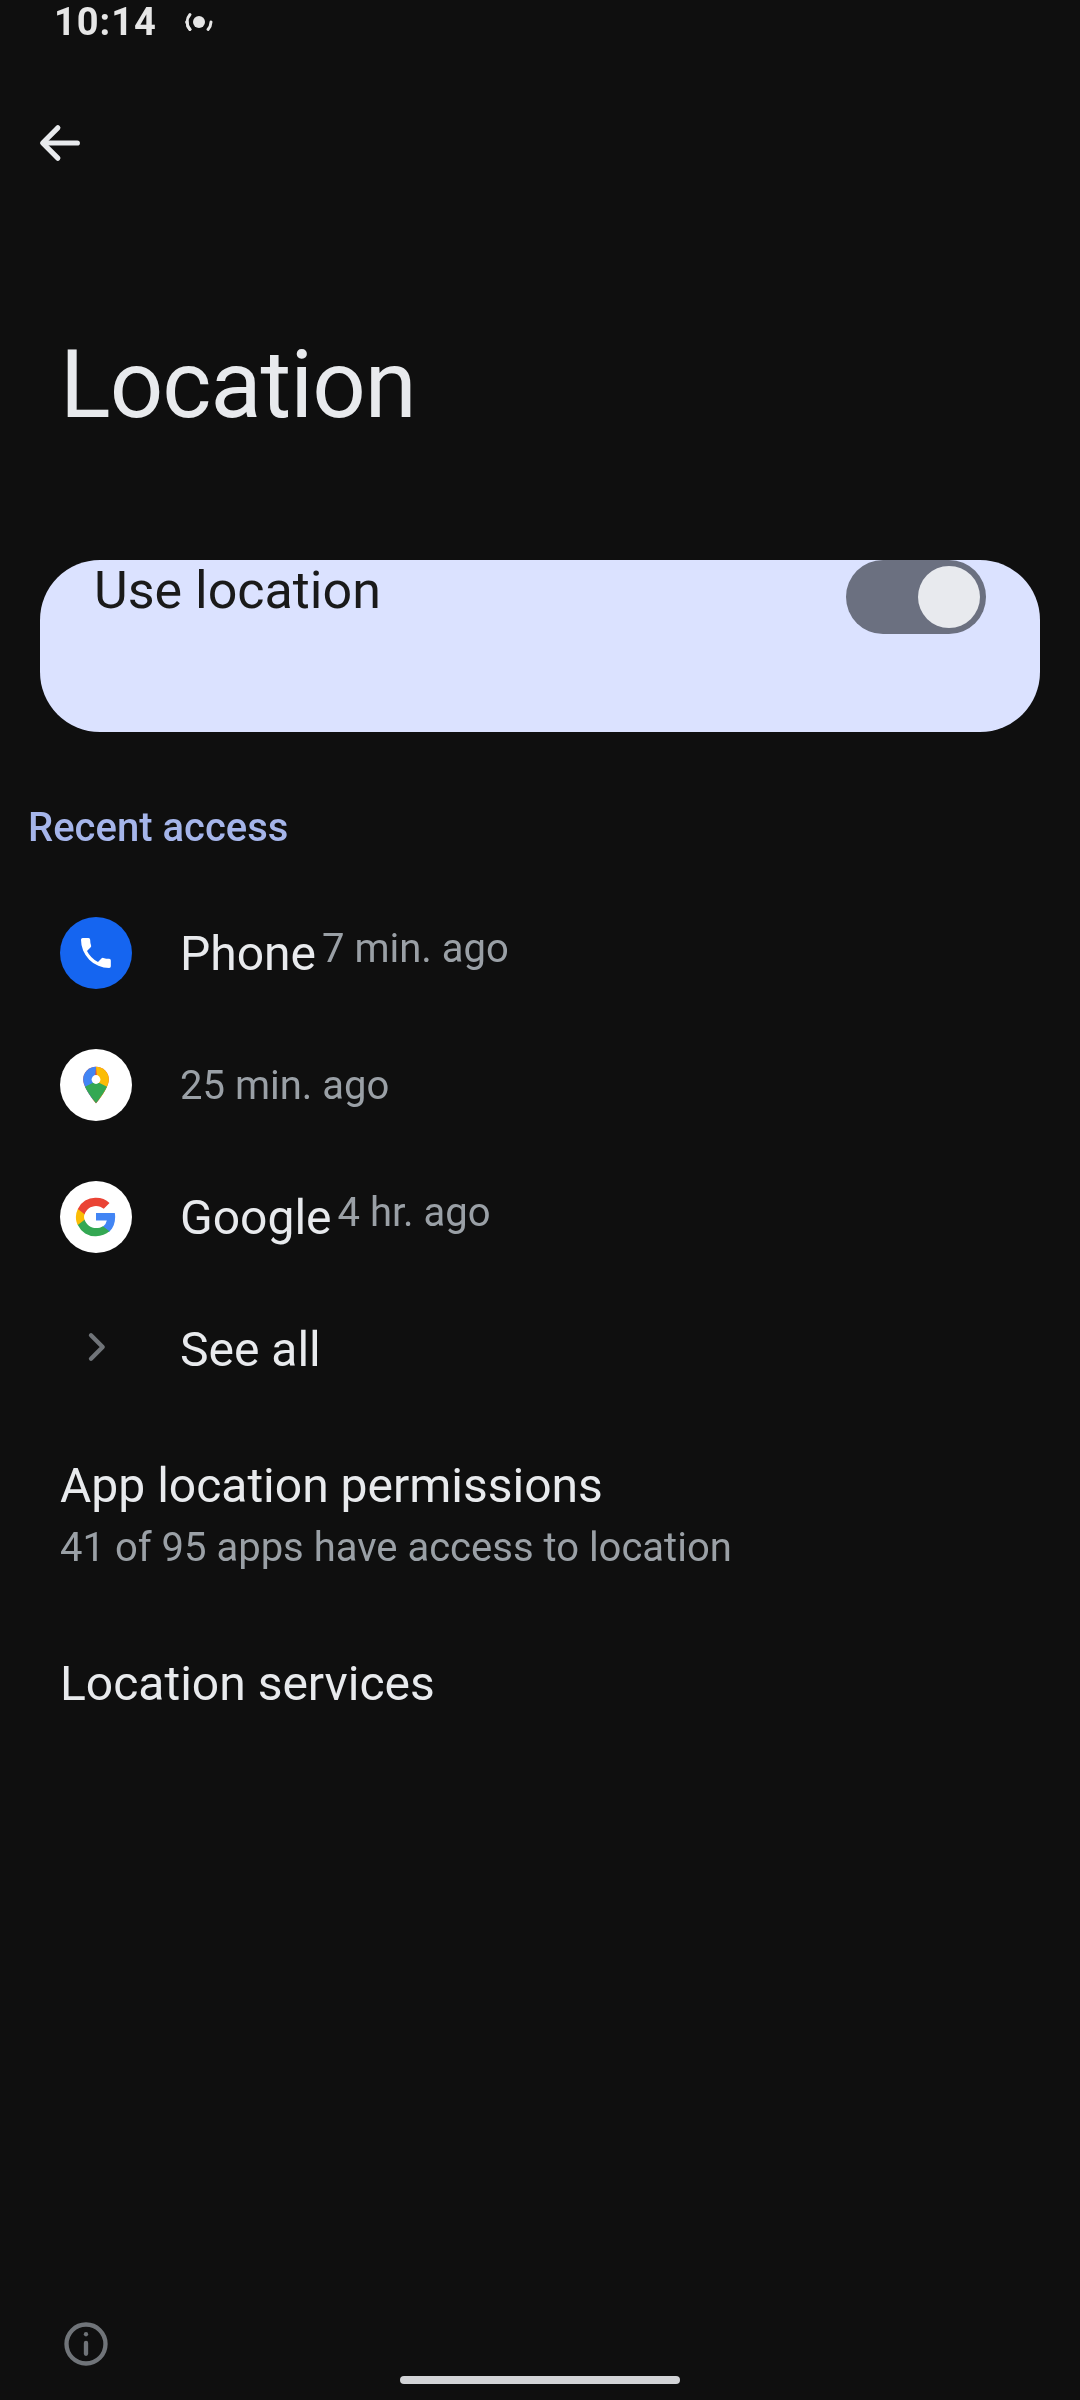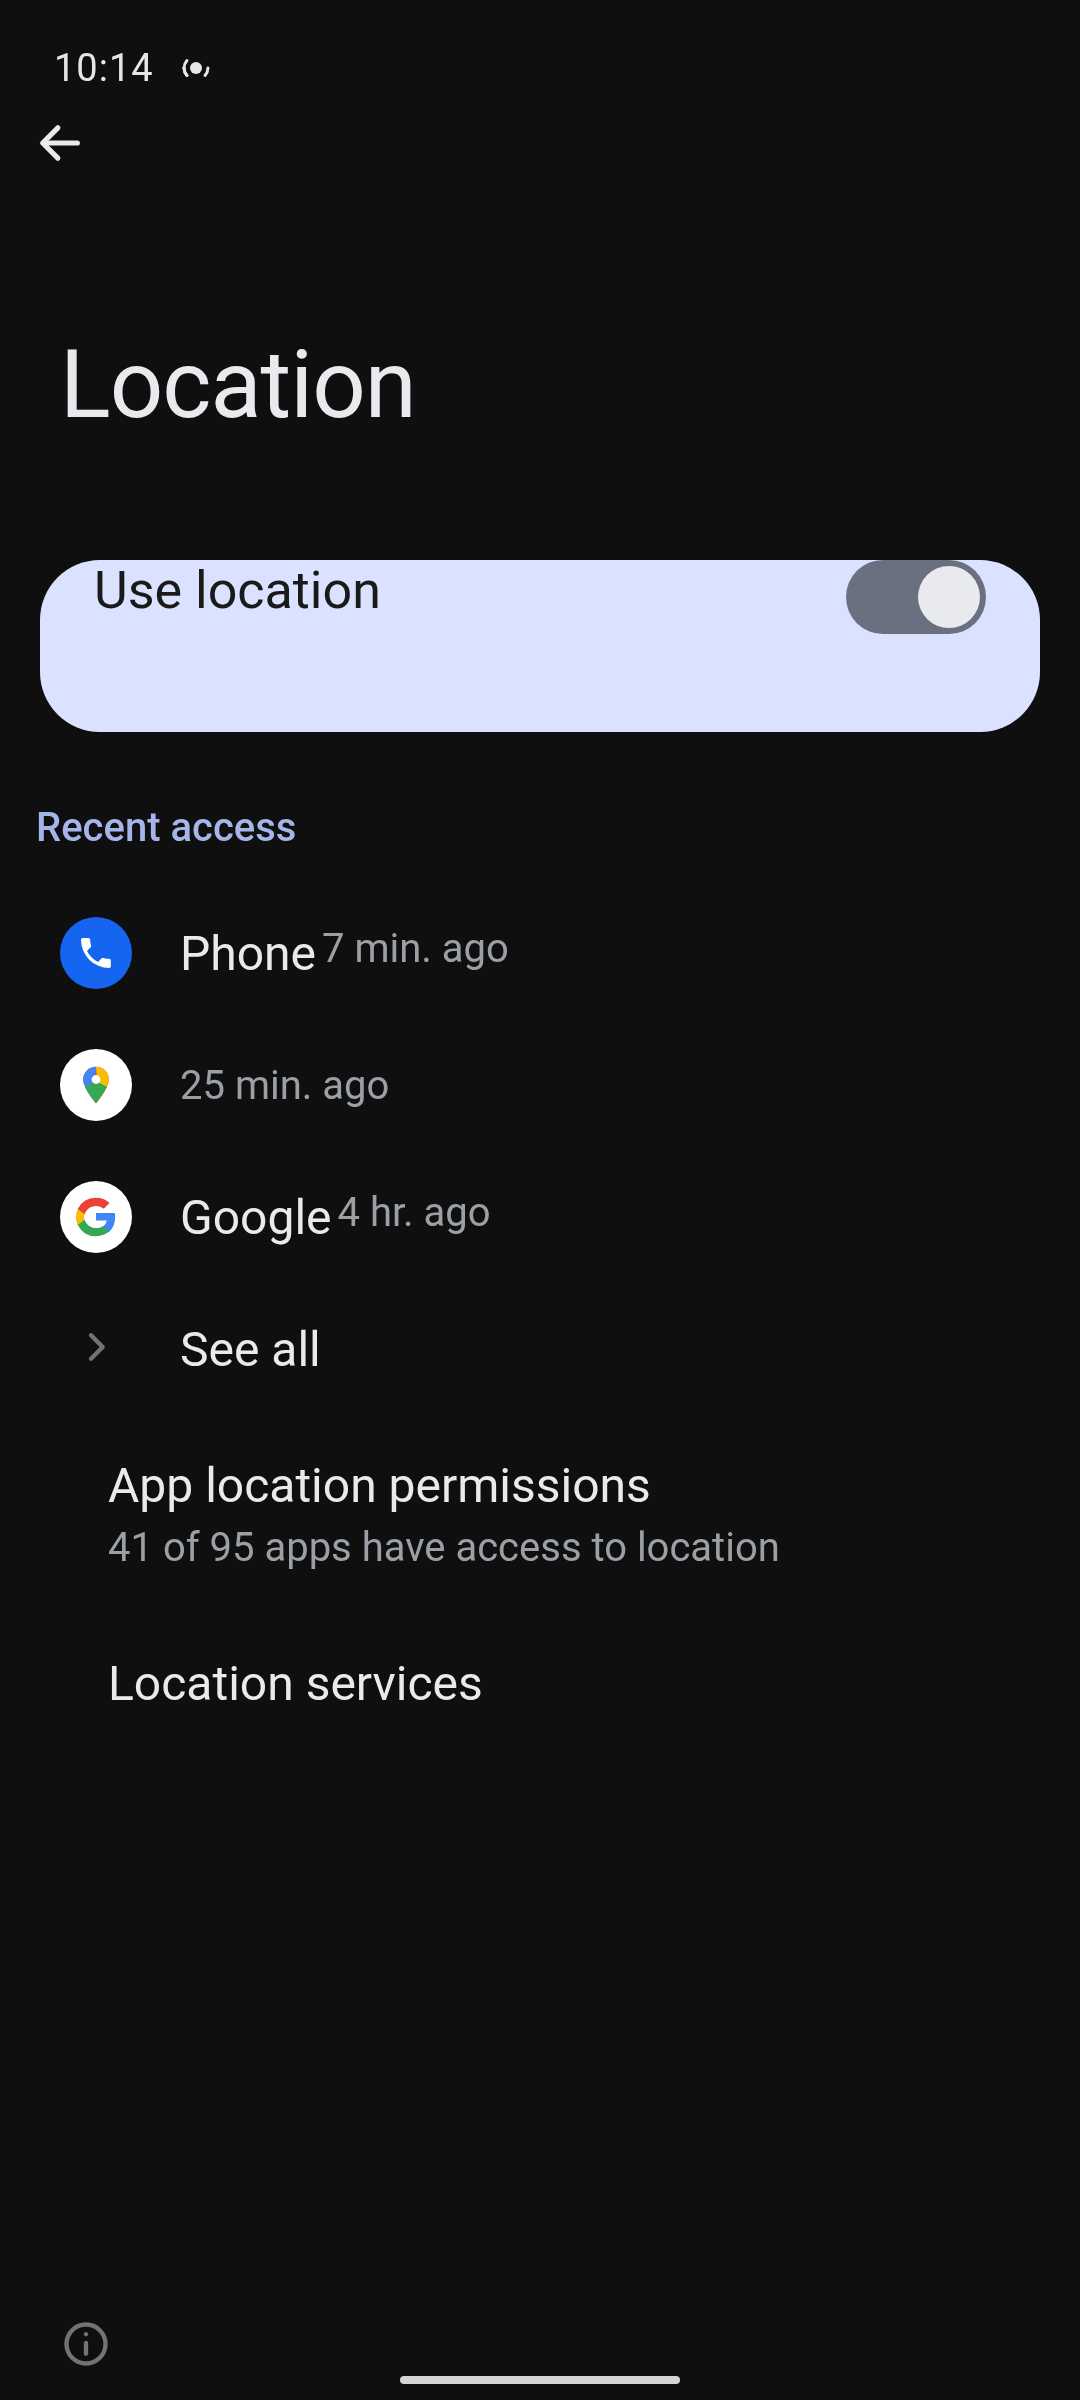--- a/index.html
+++ b/index.html
@@ -20,22 +20,22 @@
   html,body{margin:0;padding:0;background:var(--bg);color:var(--fg);}
   body{
     width:1080px;height:2400px;
     font-family:Roboto,"Helvetica Neue",Arial,sans-serif;
     position:relative;overflow:hidden;
     -webkit-font-smoothing:antialiased;
   }
 
   
   .status-bar{
-    height:90px;display:flex;align-items:flex-end;justify-content:space-between;
-    padding:0 54px;box-sizing:border-box;font-size:38px;font-weight:400;
+    height:90px;display:flex;align-items:flex-start;justify-content:space-between;
+    padding:0 54px;box-sizing:border-box;font-size:38px;font-weight:700;
     letter-spacing:1px;
   }
   .status-left,.status-right{display:flex;align-items:center;gap:24px;}
   .status-right svg{display:block;}
   .status-left .dot-icon{display:inline-flex;align-items:center;}
 
   
   .top-bar{
     height:110px;display:flex;align-items:center;padding:0 30px;
   }
@@ -61,21 +61,21 @@
     width:140px;height:74px;border-radius:40px;background:#6b7080;
     position:relative;
   }
   .toggle .thumb{
     position:absolute;top:6px;right:6px;width:62px;height:62px;border-radius:50%;
     background:#e8eaee;
   }
 
   
   .section-header{
-    padding:72px 60px 36px 36px;font-size:40px;color:var(--accent);
+    padding:72px 60px 36px 28px;font-size:40px;color:var(--accent);
     font-weight:500;
   }
 
   
   .row{
     display:flex;align-items:center;gap:48px;
     padding:30px 60px;
     min-height:132px;box-sizing:border-box;cursor:pointer;
   }
   .row .icon-slot{
@@ -86,21 +86,21 @@
   .phone-icon{background:var(--phone-blue);}
   .row .txt{display:flex;gap:6px;}
   .row .title{font-size:48px;color:#e8eaed;font-weight:400;}
   .row .subtitle{font-size:40px;color:var(--muted);}
 
   .see-all .title{font-size:48px;}
   .see-all .icon-slot svg{opacity:.7;}
 
   
   .plain-row{
-    padding:42px 60px;cursor:pointer;margin-left:48px;
+    padding:42px 60px;cursor:pointer;
   }
   .plain-row .title{font-size:48px;color:#e8eaed;}
   .plain-row .subtitle{font-size:40px;color:var(--muted);margin-top:10px;}
 
   
   .bottom-info{
     position:absolute;left:0;right:0;bottom:0;height:110px;
     display:flex;align-items:center;padding:0 60px;
     box-sizing:border-box;
     border-top:1px solid rgba(255,255,255,0);

